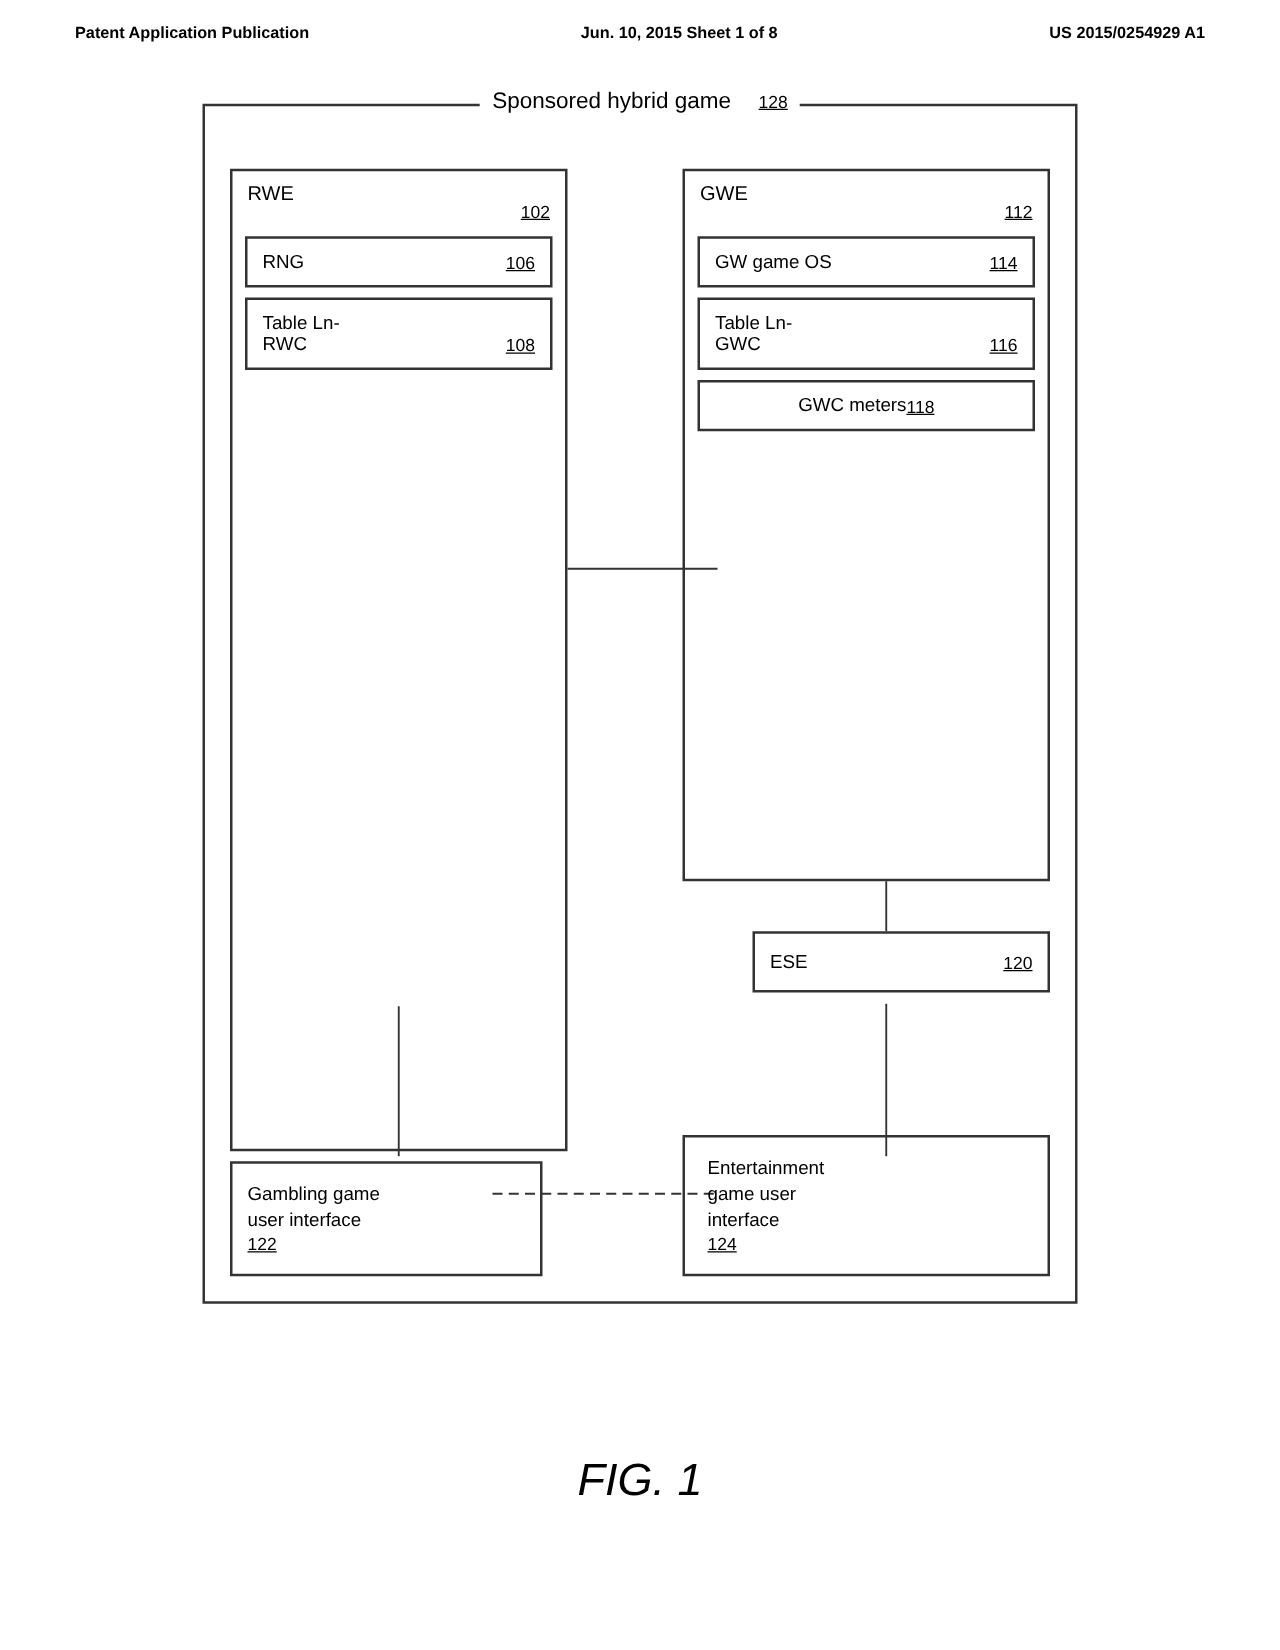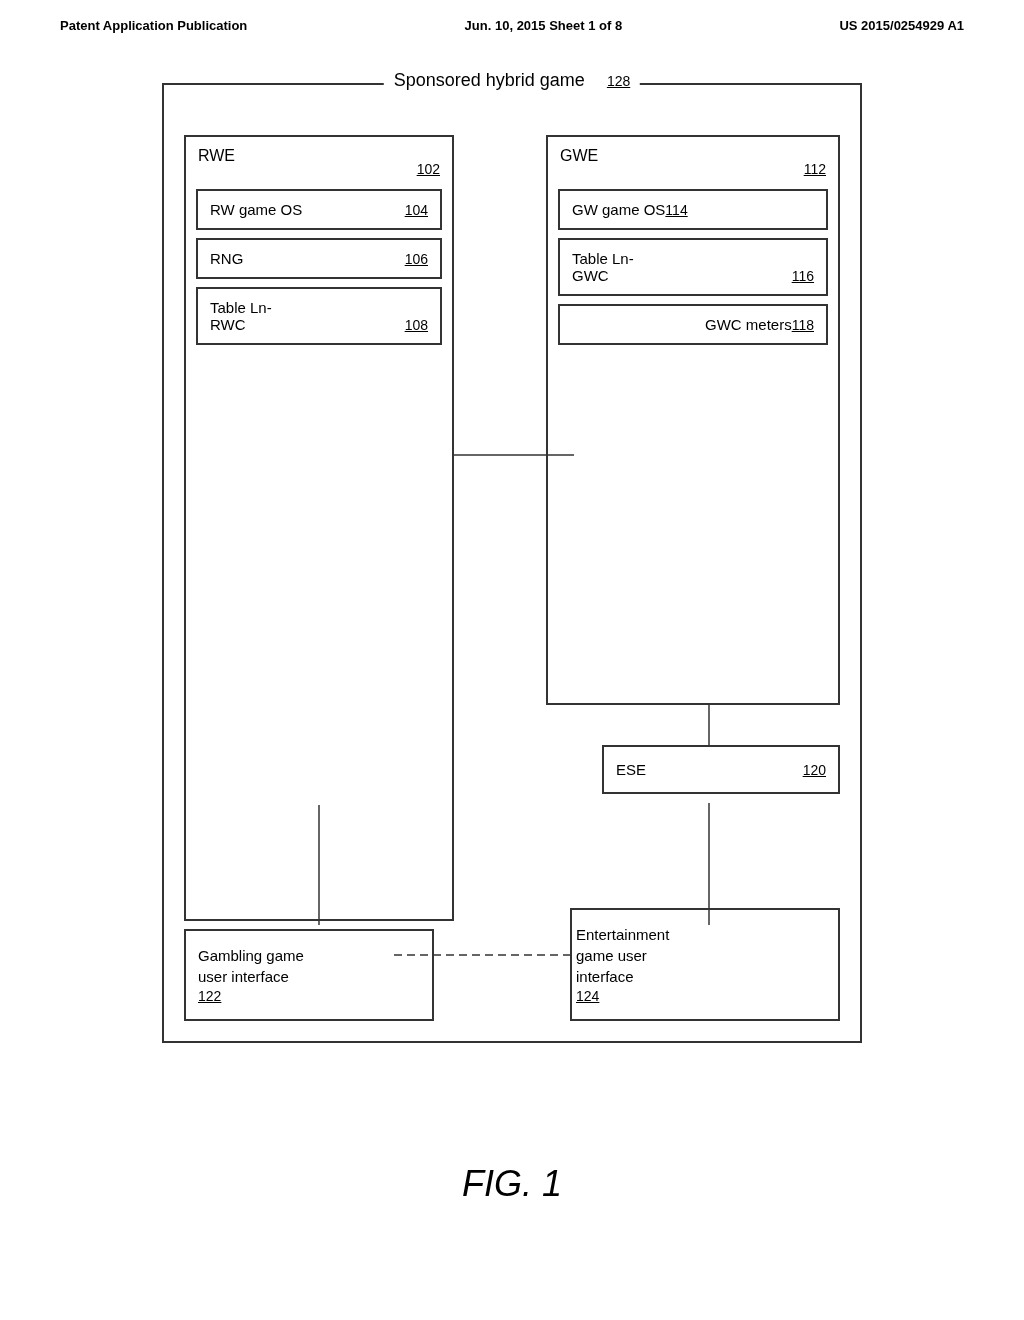--- a/index.html
+++ b/index.html
@@ -82,26 +82,20 @@
       <span class="ref-num">128</span>
     </div>
 
     <div style="position: absolute; left: 20px; top: 50px; width: 270px; border: 2px solid #333; bottom: 120px;">
 
       <div style="padding: 10px 12px 4px 12px; display: flex; flex-direction: column; align-items: flex-start;">
         <span style="font-size:16px;">RWE</span>
         <span class="ref-num" style="align-self: flex-end; margin-top:-4px;">102</span>
       </div>
 
-      <div class="block" style="margin: 8px 10px;">
-        <div style="display:flex; justify-content:space-between; align-items:flex-end;">
-          <span style="font-size:15px;">RW game OS</span>
-          <span class="ref-num">104</span>
-        </div>
-      </div>
 
       <div class="block" style="margin: 8px 10px;">
         <div style="display:flex; justify-content:space-between; align-items:flex-end;">
           <span style="font-size:15px;">RNG</span>
           <span class="ref-num">106</span>
         </div>
       </div>
 
       <div class="block" style="margin: 8px 10px;">
         <div style="display:flex; justify-content:space-between; align-items:flex-end;">
@@ -114,35 +108,35 @@
     </div>
 
     <div style="position: absolute; right: 20px; top: 50px; width: 294px; border: 2px solid #333; height: 570px;">
 
       <div style="padding: 10px 12px 4px 12px; display: flex; flex-direction: column; align-items: flex-start;">
         <span style="font-size:16px;">GWE</span>
         <span class="ref-num" style="align-self: flex-end; margin-top:-4px;">112</span>
       </div>
 
       <div class="block" style="margin: 8px 10px;">
-        <div style="display:flex; align-items:flex-end;">
+        <div style="display:flex; justify-content:space-between; align-items:flex-end;">
           <span style="font-size:15px;">GW game OS</span>
           <span class="ref-num">114</span>
         </div>
       </div>
 
       <div class="block" style="margin: 8px 10px;">
         <div style="display:flex; justify-content:space-between; align-items:flex-end;">
           <span style="font-size:15px;">Table Ln-<br>GWC</span>
           <span class="ref-num">116</span>
         </div>
       </div>
 
       <div class="block" style="margin: 8px 10px;">
-        <div style="display:flex; justify-content:flex-end; align-items:flex-end;">
+        <div style="display:flex; justify-content:center; align-items:flex-end;">
           <span style="font-size:15px;">GWC meters</span>
           <span class="ref-num">118</span>
         </div>
       </div>
 
     </div>
 
     <div style="position: absolute; right: 20px; top: 660px; width: 238px; border: 2px solid #333; padding: 14px 12px;">
       <div style="display:flex; justify-content:space-between; align-items:flex-end;">
         <span style="font-size:15px;">ESE</span>
@@ -163,21 +157,21 @@
       <line x1="230" y1="870" x2="410" y2="870" stroke="#333" stroke-width="1.5" stroke-dasharray="8,5"></line>
     </svg>
 
     <div style="position: absolute; left: 20px; bottom: 20px; width: 250px; border: 2px solid #333; padding: 14px 12px;">
       <div style="font-size:15px; line-height:1.4;">
         Gambling game<br>user interface
       </div>
       <span class="ref-num">122</span>
     </div>
 
-    <div style="position: absolute; right: 20px; bottom: 20px; width: 270px; border: 2px solid #333; padding: 14px 4px;">
+    <div style="position: absolute; right: 20px; bottom: 20px; width: 294px; border: 2px solid #333; padding: 14px 18px;">
       <div style="font-size:15px; line-height:1.4;">
         Entertainment<br>game user<br>interface
       </div>
       <span class="ref-num">124</span>
     </div>
 
   </div>
 
 </div>
 

